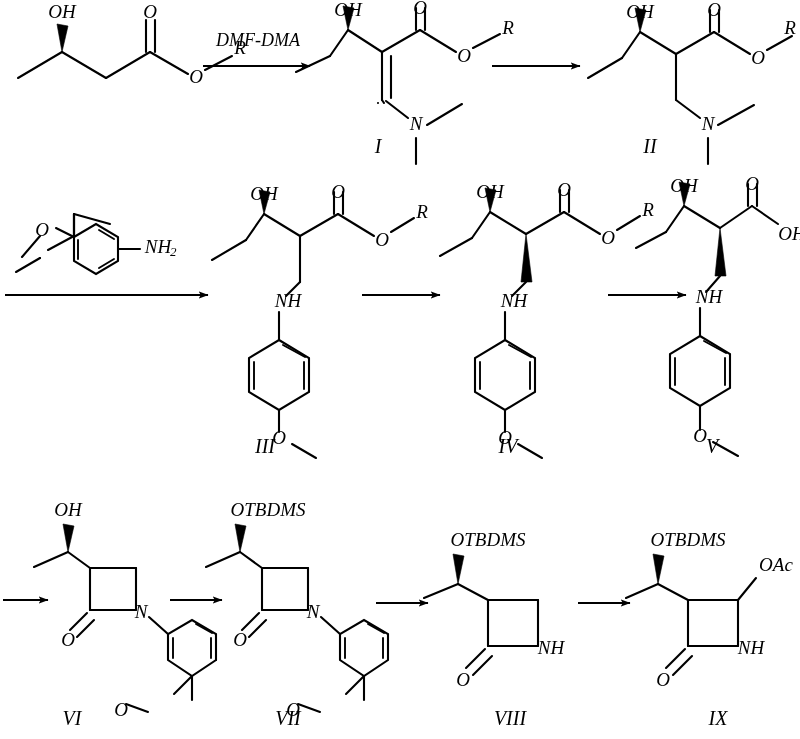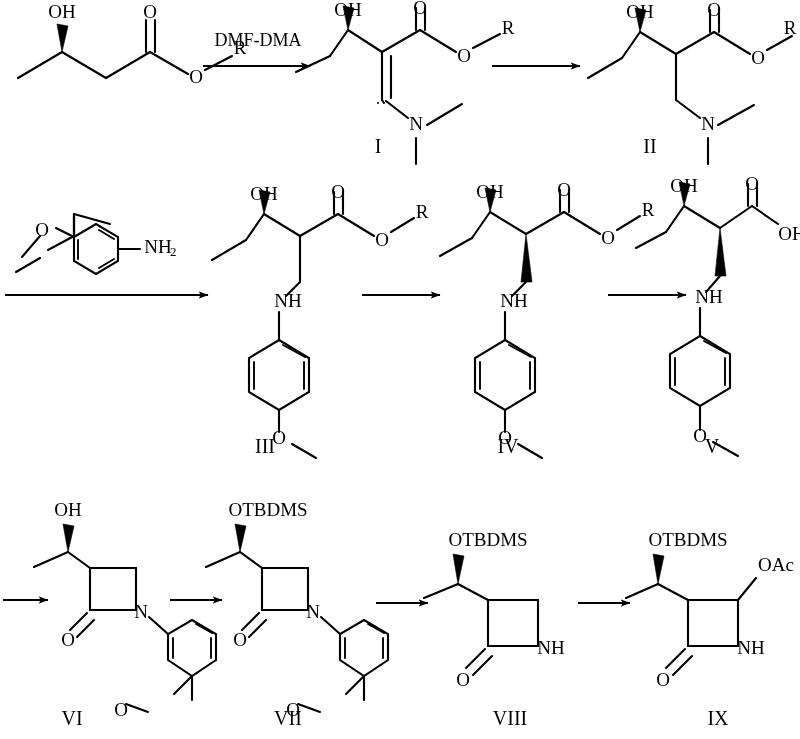--- a/index.html
+++ b/index.html
@@ -12,20 +12,21 @@
     width: 800px;
     height: 739px;
     font-family: "Liberation Serif", serif;
     color: #000000;
     overflow: hidden;
   }
   #scheme-root {
     position: relative;
     width: 752px;
     height: 739px;
+    font-style: italic;
   }
   svg.scheme-canvas {
     display: block;
     width: 800px;
     height: 739px;
   }
   .bond {
     stroke: #000000;
     stroke-width: 2.1;
     fill: none;

